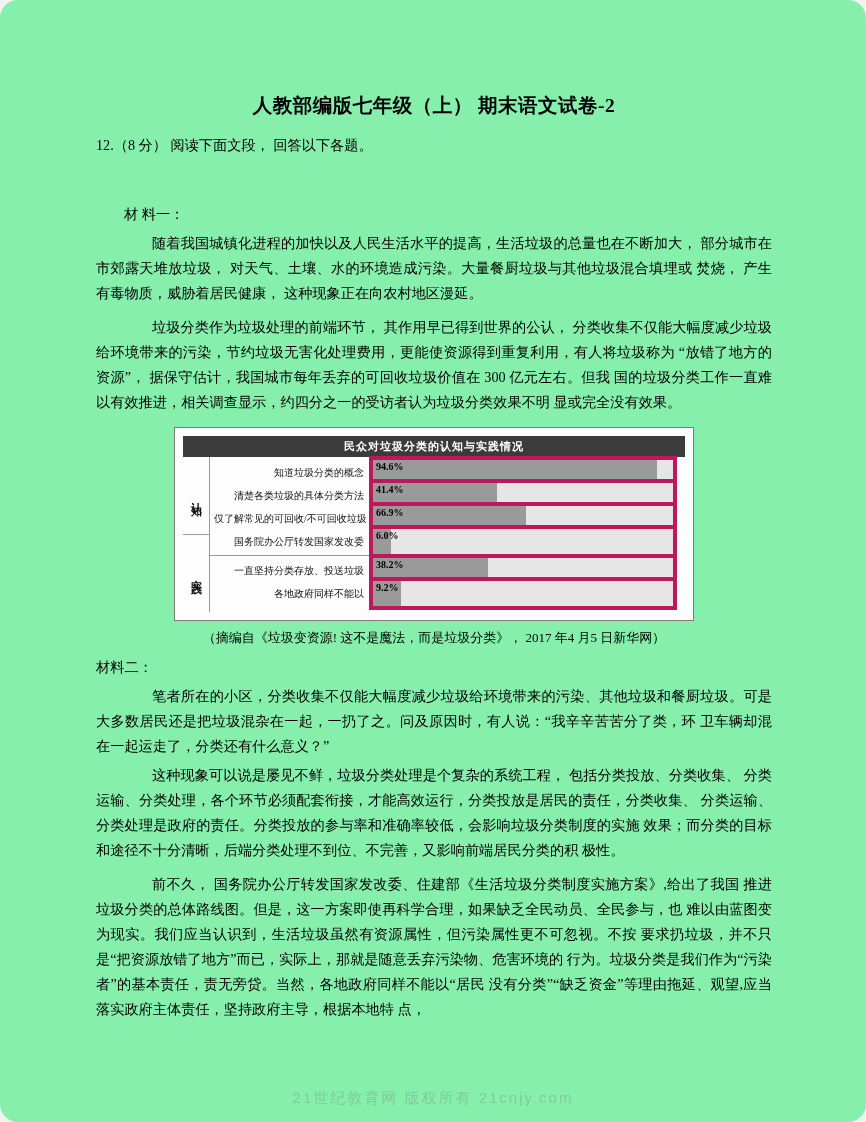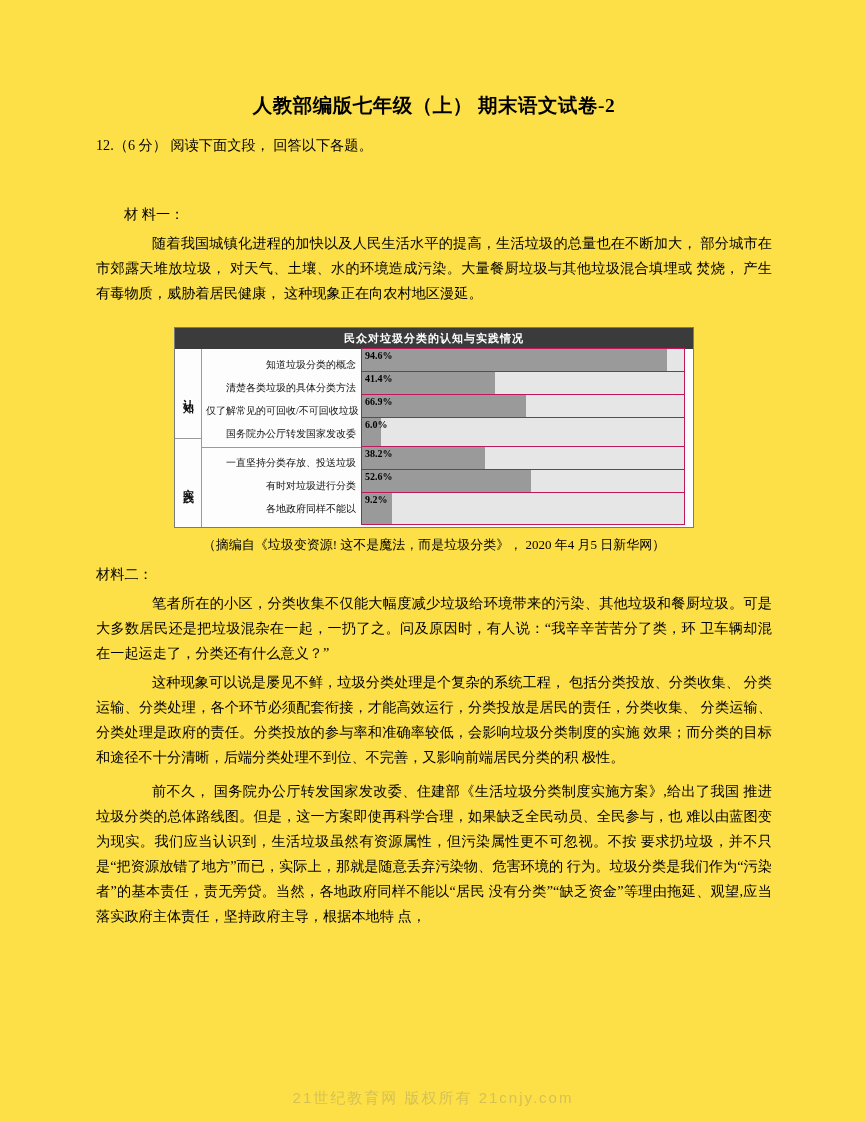--- a/index.html
+++ b/index.html
@@ -7,23 +7,24 @@
     padding: 0;
     background: #f2f2f2;
   }
   body {
     font-family: "Liberation Serif", "DejaVu Serif", serif;
   }
   .page {
     position: relative;
     width: 866px;
     height: 1122px;
-    background: #fde047;
+    background: #86efac;
     overflow: hidden;
     box-sizing: border-box;
+    border-radius: 18px;
   }
   .content {
     position: absolute;
     left: 96px;
     top: 92px;
     width: 676px;
   }
   .doc-title {
     text-align: center;
     font-size: 19.5px;
@@ -63,21 +64,21 @@
   .figure-wrap {
     margin: 12px 0 6px 0;
     display: flex;
     justify-content: center;
   }
   .chart-box {
     width: 520px;
     border: 1px solid #7a7a7a;
     background: #fdfdfd;
     box-sizing: border-box;
-    padding: 0;
+    padding: 8px;
   }
   .chart-title {
     text-align: center;
     font-size: 11px;
     font-weight: bold;
     background: #3b3b3b;
     color: #ffffff;
     padding: 3px 0;
     letter-spacing: 1px;
   }
@@ -126,21 +127,21 @@
     font-size: 10px;
     padding-right: 5px;
     color: #111;
     white-space: nowrap;
   }
   .bar-area {
     flex: 1;
     position: relative;
     height: 33px;
     background: #e6e6e6;
-    border: 1px solid #be185d;
+    border: 4px solid #be185d;
     box-sizing: border-box;
   }
   .bar-fill {
     position: absolute;
     left: 0;
     top: 0;
     bottom: 0;
     background: #9a9a9a;
   }
   .bar-val {
@@ -173,32 +174,33 @@
 </style>
 </head>
 <body>
 
 <div class="page">
   <div class="content">
 
     <div class="doc-title">人教部编版七年级（上）  期末语文试卷-2</div>
 
     <p class="q-line noindent">
-      <span>12.</span><span>（6 分）</span>
+      <span>12.</span><span>（8 分）</span>
       <span>阅读下面文段，  回答以下各题。</span>
     </p>
 
     <p class="indent1 noindent" style="text-indent:28px">材   料一：</p>
 
     <div class="small-gap"></div>
 
     <p class="indent2">随着我国城镇化进程的加快以及人民生活水平的提高，生活垃圾的总量也在不断加大，   部分城市在市郊露天堆放垃圾，   对天气、土壤、水的环境造成污染。大量餐厨垃圾与其他垃圾混合填埋或 焚烧，  产生有毒物质，威胁着居民健康，  这种现象正在向农村地区漫延。</p>
 
     <div class="gap"></div>
 
+    <p class="indent2">垃圾分类作为垃圾处理的前端环节，   其作用早已得到世界的公认，   分类收集不仅能大幅度减少垃圾给环境带来的污染，节约垃圾无害化处理费用，更能使资源得到重复利用，有人将垃圾称为 “放错了地方的资源”，  据保守估计，我国城市每年丢弃的可回收垃圾价值在 300  亿元左右。但我 国的垃圾分类工作一直难以有效推进，相关调查显示，约四分之一的受访者认为垃圾分类效果不明 显或完全没有效果。</p>
 
     <div class="figure-wrap">
       <div class="chart-box">
         <div class="chart-title">民众对垃圾分类的认知与实践情况</div>
         <div class="chart-inner">
           <div class="cat-col">
             <div class="cat-cell first">认知</div>
             <div class="cat-cell">实践</div>
           </div>
           <div class="rows-col">
@@ -238,42 +240,35 @@
             <div class="row-sep"></div>
 
             <div class="row">
               <div class="row-label">一直坚持分类存放、投送垃圾</div>
               <div class="bar-area">
                 <div class="bar-fill" style="width:38.2%"></div>
                 <div class="bar-val">38.2%</div>
               </div>
             </div>
 
-            <div class="row">
-              <div class="row-label">有时对垃圾进行分类</div>
-              <div class="bar-area">
-                <div class="bar-fill" style="width:52.6%"></div>
-                <div class="bar-val">52.6%</div>
-              </div>
-            </div>
 
             <div class="row">
               <div class="row-label">各地政府同样不能以</div>
               <div class="bar-area">
                 <div class="bar-fill" style="width:9.2%"></div>
                 <div class="bar-val">9.2%</div>
               </div>
             </div>
 
           </div>
         </div>
       </div>
     </div>
 
-    <p class="source-line noindent">（摘编自《垃圾变资源!   这不是魔法，而是垃圾分类》，  2020 年4 月5  日新华网）</p>
+    <p class="source-line noindent">（摘编自《垃圾变资源!   这不是魔法，而是垃圾分类》，  2017 年4 月5  日新华网）</p>
 
     <p class="noindent" style="text-indent:0">材料二：</p>
 
     <div class="small-gap"></div>
 
     <p class="indent2">笔者所在的小区，分类收集不仅能大幅度减少垃圾给环境带来的污染、其他垃圾和餐厨垃圾。可是大多数居民还是把垃圾混杂在一起，一扔了之。问及原因时，有人说：“我辛辛苦苦分了类，环 卫车辆却混在一起运走了，分类还有什么意义？”</p>
 
     <div class="small-gap"></div>
 
     <p class="indent2">这种现象可以说是屡见不鲜，垃圾分类处理是个复杂的系统工程，   包括分类投放、分类收集、  分类运输、分类处理，各个环节必须配套衔接，才能高效运行，分类投放是居民的责任，分类收集、 分类运输、分类处理是政府的责任。分类投放的参与率和准确率较低，会影响垃圾分类制度的实施   效果；而分类的目标和途径不十分清晰，后端分类处理不到位、不完善，又影响前端居民分类的积   极性。</p>

